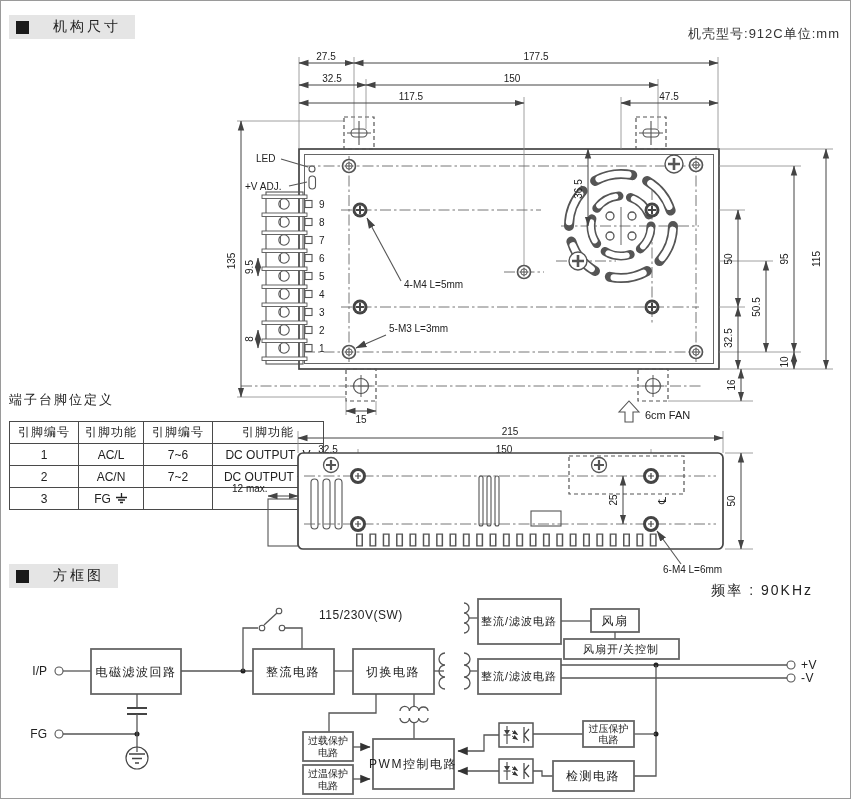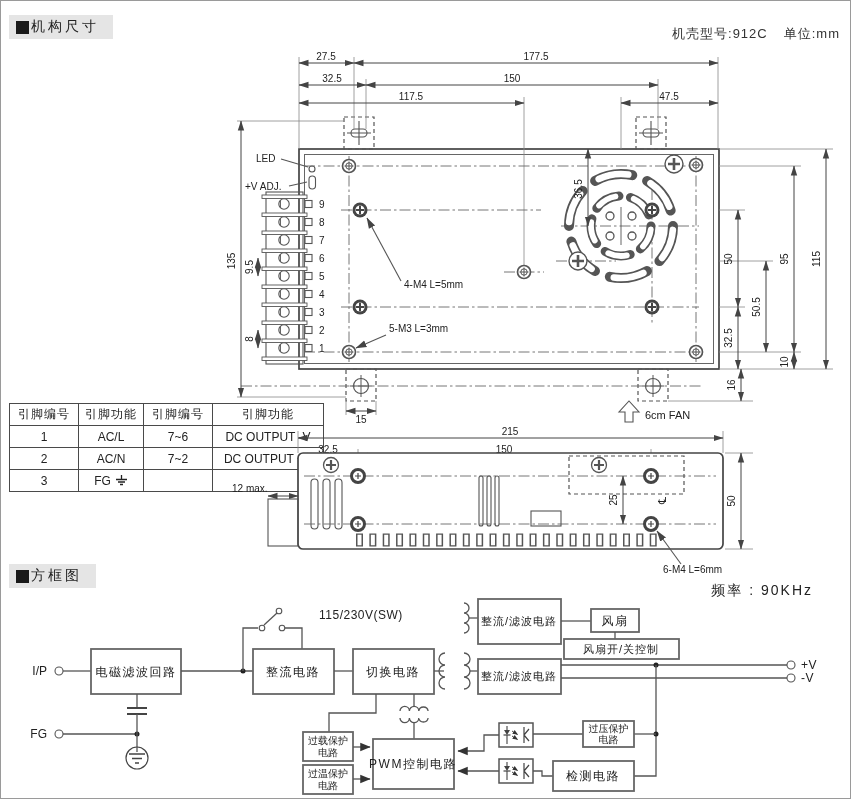--- a/index.html
+++ b/index.html
@@ -1,20 +1,20 @@
 <!DOCTYPE html>
 <html><head>
 <meta charset="utf-8">
 <style>
   html,body{margin:0;padding:0;background:#fff;}
   .page{position:relative;width:851px;height:799px;background:#fff;border:1px solid #9a9a9a;box-sizing:border-box;overflow:hidden;font-family:"Liberation Sans","DejaVu Sans",sans-serif;}
-  .sec-head{position:absolute;display:flex;align-items:center;gap:2px;background:#e5e5e5;padding:3px 14px 3px 7px;}
+  .sec-head{position:absolute;display:flex;align-items:center;gap:24px;background:#e5e5e5;padding:3px 14px 3px 7px;}
   .sec-head .sq{width:13px;height:13px;background:#1a1a1a;display:inline-block;}
   .sec-head .lbl{font-size:14px;color:#222;letter-spacing:3px;}
-  .model-info{position:absolute;top:24px;right:10px;display:flex;gap:16px;font-size:13px;color:#333;letter-spacing:1px;}
+  .model-info{position:absolute;top:24px;right:10px;display:flex;font-size:13px;color:#333;letter-spacing:1px;}
   .tbl-wrap{position:absolute;left:8px;top:390px;}
   .tbl-title{font-size:13px;color:#222;letter-spacing:2px;margin-bottom:3px;}
   table.pins{border-collapse:collapse;margin-top:12px;}
   table.pins td,table.pins th{border:1.6px solid #4a4a4a;text-align:center;font-weight:normal;color:#222;padding:1px 3px;height:19px;}
   table.pins th{font-size:12px;letter-spacing:1px;}
   table.pins td{font-size:12px;}
   .c1{width:62px}.c2{width:58px}.c3{width:62px}.c4{width:104px}
   .fg-cell{display:inline-flex;align-items:center;gap:4px;justify-content:center;}
   svg{position:absolute;overflow:visible;}
   svg text{font-family:"Liberation Sans","DejaVu Sans",sans-serif;fill:#222;}
@@ -270,20 +270,21 @@
     <g>
       <path class="ext" d="M125,352 V366 M155,352 V366"></path>
       <line class="dim" x1="125" y1="362" x2="155" y2="362" marker-start="url(#ar)" marker-end="url(#ar)"></line>
       <text class="t10" x="140" y="374">15</text>
       <path class="th" d="M404,373 L404,363 L398,363 L408,352 L418,363 L412,363 L412,373 Z"></path>
       <text class="t11s" x="424" y="370">6cm FAN</text>
     </g>
   </svg>
 
   <div class="tbl-wrap">
+    <div class="tbl-title">端子台脚位定义</div>
     <table class="pins">
       <tbody>
           <tr>
         <th class="c1">引脚编号</th>
         <th class="c2">引脚功能</th>
         <th class="c3">引脚编号</th>
         <th class="c4">引脚功能</th>
       </tr>
       <tr>
         <td>1</td>

